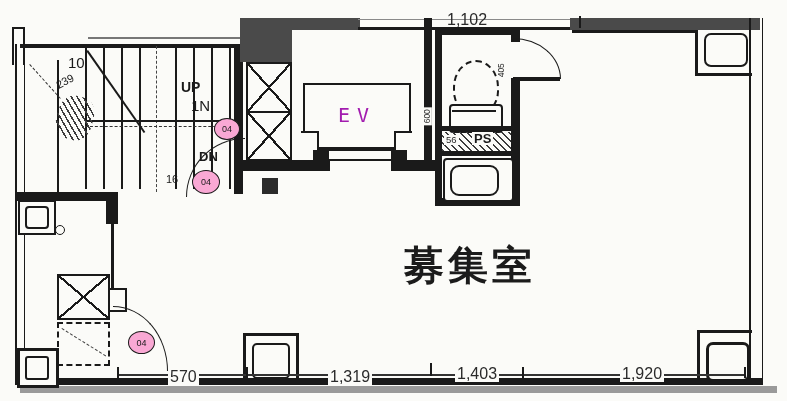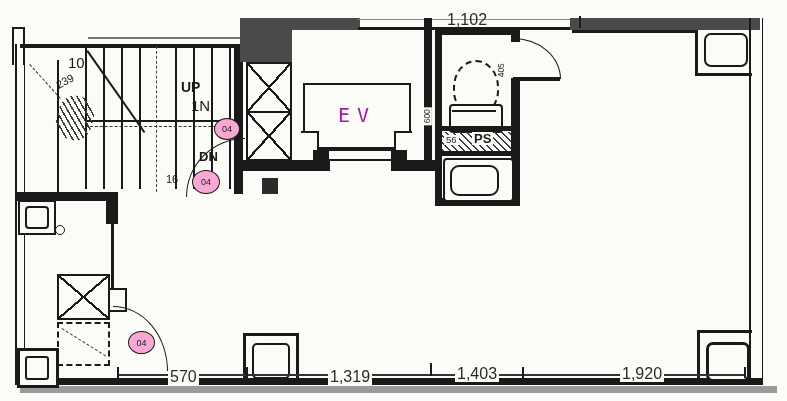--- a/index.html
+++ b/index.html
@@ -134,20 +134,21 @@
   <div class="abs blk" style="left:296px;top:333px;width:3px;height:45px;"></div>
   <div class="colsq" style="left:252px;top:343px;width:34px;height:32px;border-radius:5px;"></div>
 
   <div class="abs" style="left:18px;top:200px;width:34px;height:31px;border:2px solid #1a1a1a;background:#fbfbf8;"></div>
   <div class="colsq" style="left:25px;top:206px;width:20px;height:19px;border-width:2px;border-radius:4px;"></div>
   <div class="abs" style="left:55px;top:225px;width:8px;height:8px;border:1.5px solid #1a1a1a;border-radius:50%;"></div>
 
   <div class="abs" style="left:17px;top:348px;width:36px;height:34px;border:3px solid #1a1a1a;background:#fbfbf8;"></div>
   <div class="colsq" style="left:25px;top:356px;width:20px;height:20px;border-width:2px;border-radius:3px;"></div>
 
+  <div class="txt" style="left:404px;top:245px;font-size:40px;font-weight:600;letter-spacing:4px;color:#1b1b1b;">募集室</div>
 
   <div class="abs" style="left:118px;top:374px;width:628px;height:1.5px;background:#333;"></div>
   <div class="abs blk" style="left:117px;top:367px;width:2px;height:11px;"></div>
   <div class="abs blk" style="left:246px;top:367px;width:2px;height:11px;"></div>
   <div class="abs blk" style="left:430px;top:363px;width:2px;height:13px;"></div>
   <div class="abs blk" style="left:522px;top:367px;width:2px;height:11px;"></div>
   <div class="abs blk" style="left:744px;top:367px;width:2px;height:11px;"></div>
   <div class="txt dim" style="left:168px;top:369px;">570</div>
   <div class="txt dim" style="left:328px;top:369px;">1,319</div>
   <div class="txt dim" style="left:455px;top:366px;">1,403</div>

